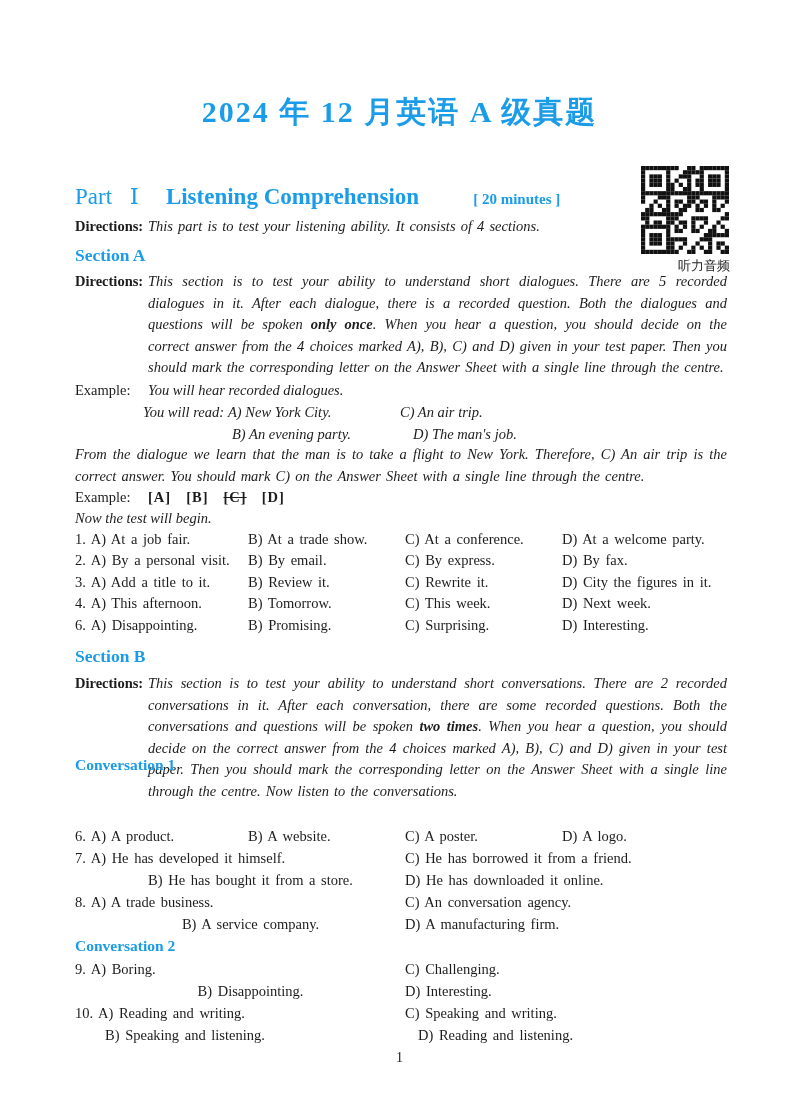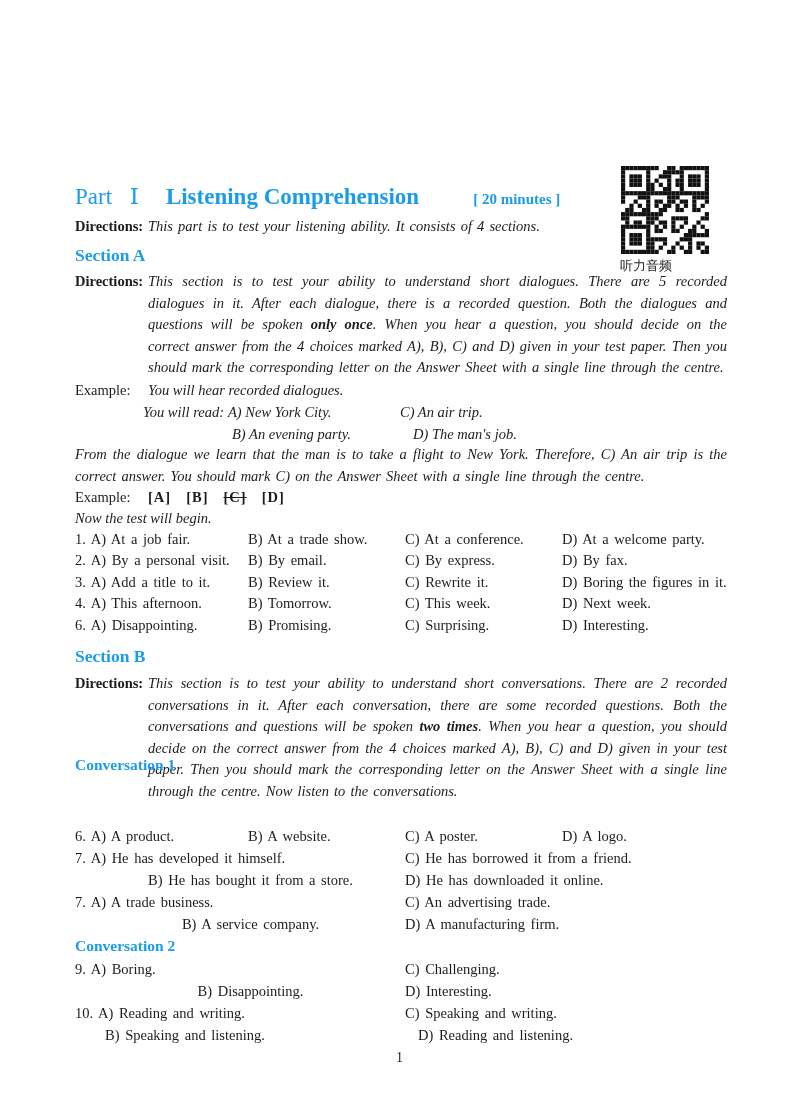--- a/index.html
+++ b/index.html
@@ -13,21 +13,21 @@
   .doc-title {
     position:absolute; top:92px; left:0; width:100%; text-align:center;
     font-size:30px; font-weight:bold; letter-spacing:2px;
   }
 
   .part-row { position:absolute; top:183px; left:75px; display:flex; align-items:baseline; }
   .part-label { font-size:23px; font-weight:normal; word-spacing:12px; }
   .part-title { font-size:23px; font-weight:bold; margin-left:27px; }
   .part-duration { font-size:15px; font-weight:bold; margin-left:54px;text-align:center; }
 
-  .qr-block { position:absolute; left:620px; top:166px; width:90px; text-align:left; }
+  .qr-block { position:absolute; left:640px; top:166px; width:90px; text-align:right; }
   .qr-code  { width:88px; height:88px; margin:0 auto; }
   .qr-label { font-size:13px; margin-top:3px; font-family:"Liberation Sans","DejaVu Sans",sans-serif; color:#222; }
 
   .line, .dir, .qrow4, .qrow2, .ans-line {
     position:absolute; left:75px; width:652px; font-size:14.5px; line-height:21.5px;
   }
   .dir-par { padding-left:73px; text-indent:-73px; text-align:justify; word-spacing:1.5px; }
   .dir-par.noj { text-align:left; }
   .dir-label { display:inline-block; width:73px; text-indent:0; font-weight:bold; font-style:normal; }
   .it { font-style:italic; }
@@ -47,20 +47,21 @@
   .ind   { padding-left:21px;text-align:center; }
   .ind10 { padding-left:30px; }
 
   .page-num { position:absolute; top:1050px; left:0; width:100%; text-align:center; font-size:14px; }
 </style>
 </head>
 <body>
 
 <div class="page">
 
+  <div class="doc-title blue">2024 年 12 月英语 A 级真题</div>
 
   <div class="part-row">
     <span class="part-label blue">Part Ⅰ</span>
     <span class="part-title blue">Listening Comprehension</span>
     <span class="part-duration blue">[ 20 minutes ]</span>
   </div>
 
   <div class="qr-block">
     <div class="qr-code"><svg viewBox="0 0 84 84" width="88" height="88" fill="#111" xmlns="http://www.w3.org/2000/svg">
           <rect x="0" y="0" width="4" height="4"></rect>
@@ -365,21 +366,21 @@
   <div class="qrow4" style="top:550px;">
     <span>2. A) By a personal visit.</span>
     <span>B) By email.</span>
     <span>C) By express.</span>
     <span>D) By fax.</span>
   </div>
   <div class="qrow4" style="top:572px;">
     <span>3. A) Add a title to it.</span>
     <span>B) Review it.</span>
     <span>C) Rewrite it.</span>
-    <span>D) Boring the figures in it.</span>
+    <span>D) City the figures in it.</span>
   </div>
   <div class="qrow4" style="top:593px;">
     <span>4. A) This afternoon.</span>
     <span>B) Tomorrow.</span>
     <span>C) This week.</span>
     <span>D) Next week.</span>
   </div>
   <div class="qrow4" style="top:615px;">
     <span>6. A) Disappointing.</span>
     <span>B) Promising.</span>
@@ -405,22 +406,22 @@
   </div>
   <div class="qrow2" style="top:848px;">
     <span>7. A) He has developed it himself.</span>
     <span>C) He has borrowed it from a friend.</span>
   </div>
   <div class="qrow2" style="top:870px;">
     <span class="ind">B) He has bought it from a store.</span>
     <span>D) He has downloaded it online.</span>
   </div>
   <div class="qrow2" style="top:892px;">
-    <span>7. A) A trade business.</span>
-    <span>C) An advertising trade.</span>
+    <span>8. A) A trade business.</span>
+    <span>C) An conversation agency.</span>
   </div>
   <div class="qrow2" style="top:914px;">
     <span class="ind">B) A service company.</span>
     <span>D) A manufacturing firm.</span>
   </div>
 
   <div class="conv-heading blue" style="top:937px;">Conversation 2</div>
 
   <div class="qrow2" style="top:959px;">
     <span>9. A) Boring.</span>

